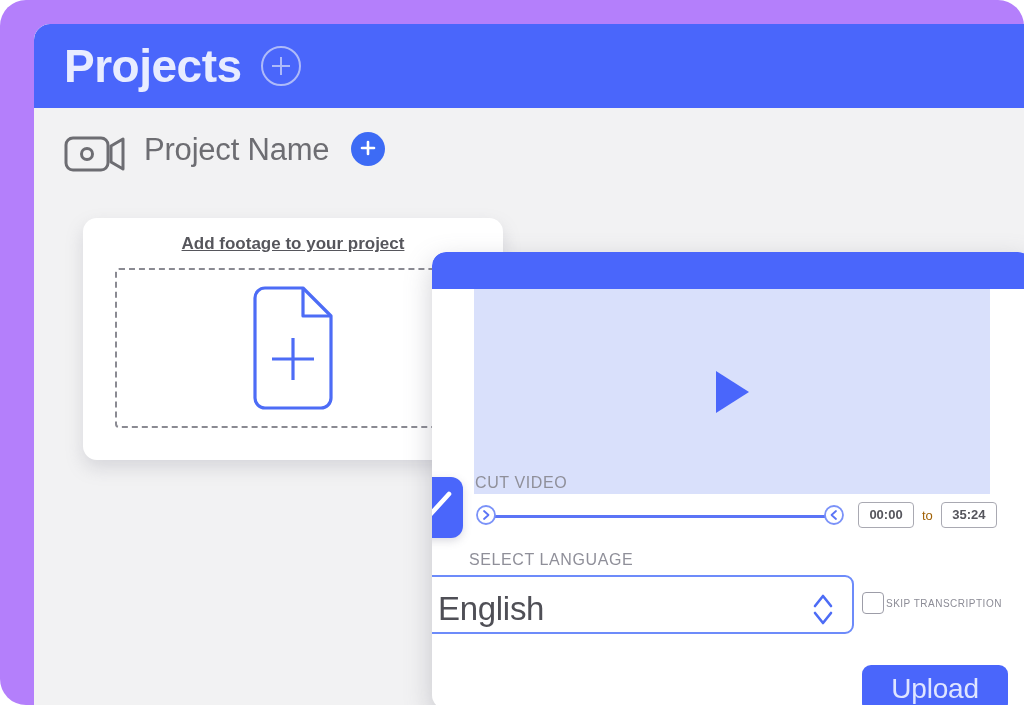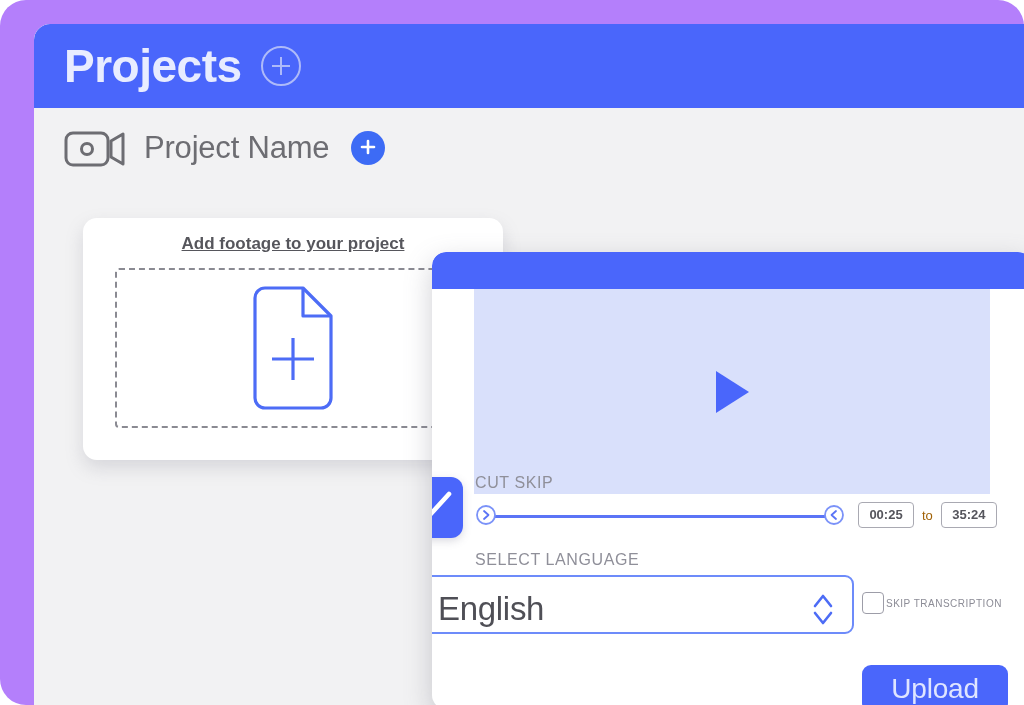--- a/index.html
+++ b/index.html
@@ -69,23 +69,22 @@
     margin-left: 18px;
     width: 42px;
     height: 42px;
     display: block;
   }
 
   
   .project-row {
     position: absolute;
     left: 30px;
-    top: 96px;
-    display: flex;
-    align-items: center;
+    top: 108px;
+    display: flex;
     height: 56px;
   }
 
   .camera-icon { width: 62px; height: 42px; display: block; }
 
   .project-name {
     margin-left: 18px;
     font-size: 31px;
     color: #6d6d72;
     font-weight: normal;
@@ -203,21 +202,21 @@
   }
 
   
   .field-label {
     position: absolute;
     font-size: 16px;
     color: #8f8f99;
     letter-spacing: 0.6px;
   }
   .label-cut      { left: 43px; top: 222px; }
-  .label-language { left: 43px; top: 299px; }
+  .label-language { left: 37px; top: 299px; }
 
   
   .slider-wrap {
     position: absolute;
     left: 43px;
     top: 252px;
     width: 370px;
     height: 26px;
   }
   .slider-track {
@@ -397,40 +396,40 @@
       </div>
 
       <button class="check-badge">
         <span>
           <svg viewBox="0 0 38 30" width="38" height="30">
             <path d="M3 16 L14 26 L35 3" fill="none" stroke="#ffffff" stroke-width="4.6" stroke-linecap="round" stroke-linejoin="round"></path>
           </svg>
         </span>
       </button>
 
-      <div class="field-label label-cut">CUT SKIP</div>
+      <div class="field-label label-cut">CUT VIDEO</div>
 
       <div class="slider-wrap">
         <div class="slider-track"></div>
         <span class="slider-handle handle-left">
           <svg viewBox="0 0 22 22" width="22" height="22">
             <circle cx="11" cy="11" r="9" fill="#ffffff" stroke="#7b92f8" stroke-width="1.8"></circle>
             <path d="M9 7 L13.5 11 L9 15" fill="none" stroke="#5b74f6" stroke-width="1.8" stroke-linecap="round" stroke-linejoin="round"></path>
           </svg>
         </span>
         <span class="slider-handle handle-right">
           <svg viewBox="0 0 22 22" width="22" height="22">
             <circle cx="11" cy="11" r="9" fill="#ffffff" stroke="#7b92f8" stroke-width="1.8"></circle>
             <path d="M13 7 L8.5 11 L13 15" fill="none" stroke="#5b74f6" stroke-width="1.8" stroke-linecap="round" stroke-linejoin="round"></path>
           </svg>
         </span>
       </div>
 
       <div class="time-row">
-        <span class="time-box">00:25</span>
+        <span class="time-box">00:00</span>
         <span class="time-sep">to</span>
         <span class="time-box">35:24</span>
       </div>
 
       <div class="field-label label-language">SELECT LANGUAGE</div>
 
       <div class="lang-select">
         <span class="lang-value">English</span>
         <span class="stepper-icon">
           <svg viewBox="0 0 26 42" width="26" height="42">

